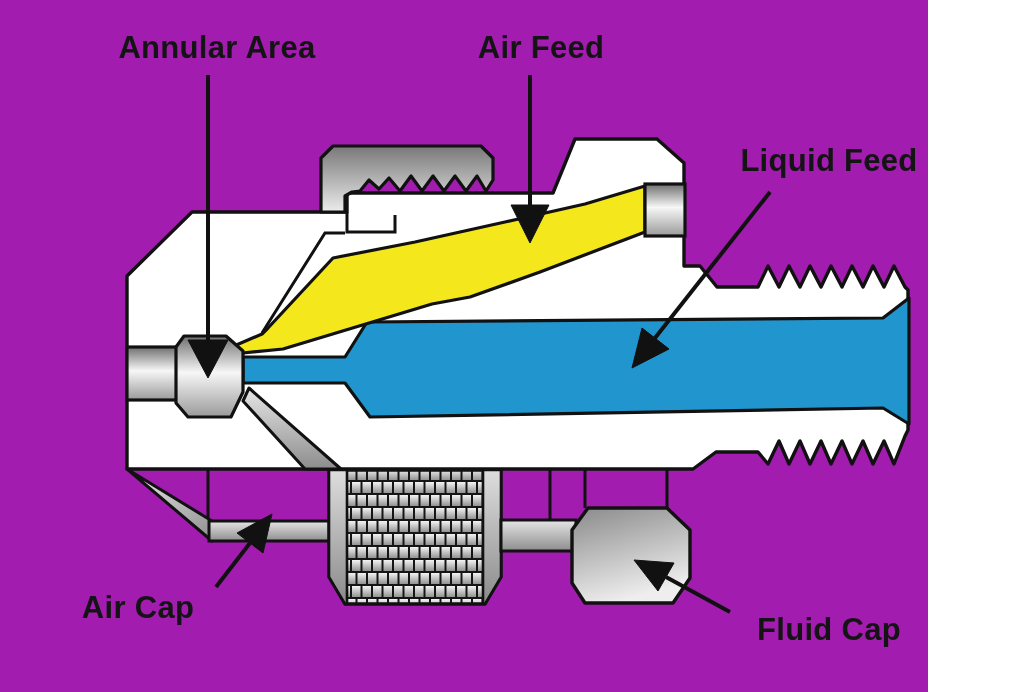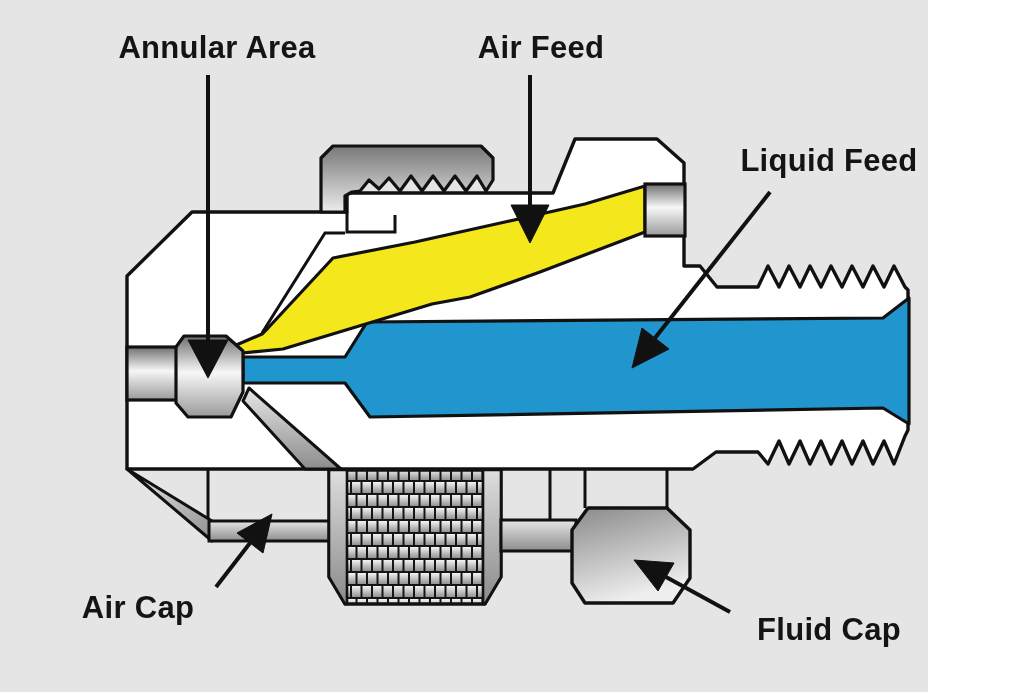--- a/index.html
+++ b/index.html
@@ -1,16 +1,16 @@
 <!DOCTYPE html>
 <html><head>
 <meta charset="utf-8">
 <style>
   html,body{margin:0;padding:0;background:#ffffff;}
-  .stage{position:relative;width:928px;height:692px;background:#e5e5e5;overflow:hidden;
+  .stage{position:relative;width:928px;height:692px;background:#a21caf;overflow:hidden;
          font-family:"Liberation Sans", sans-serif;}
   svg{display:block;}
   text.lbl{font-family:"Liberation Sans", sans-serif;font-weight:700;font-size:31px;
            fill:#141414;letter-spacing:.3px;}
 </style>
 </head>
 <body>
 
 <div class="stage">
 <svg width="1024" height="692" viewBox="0 0 1024 692">

